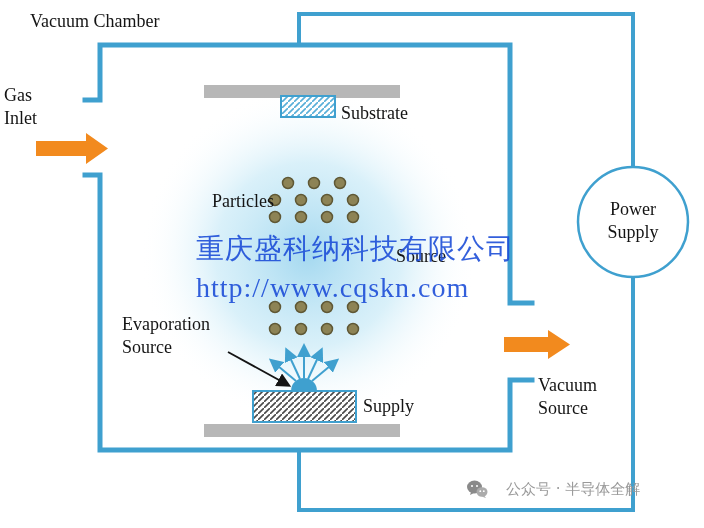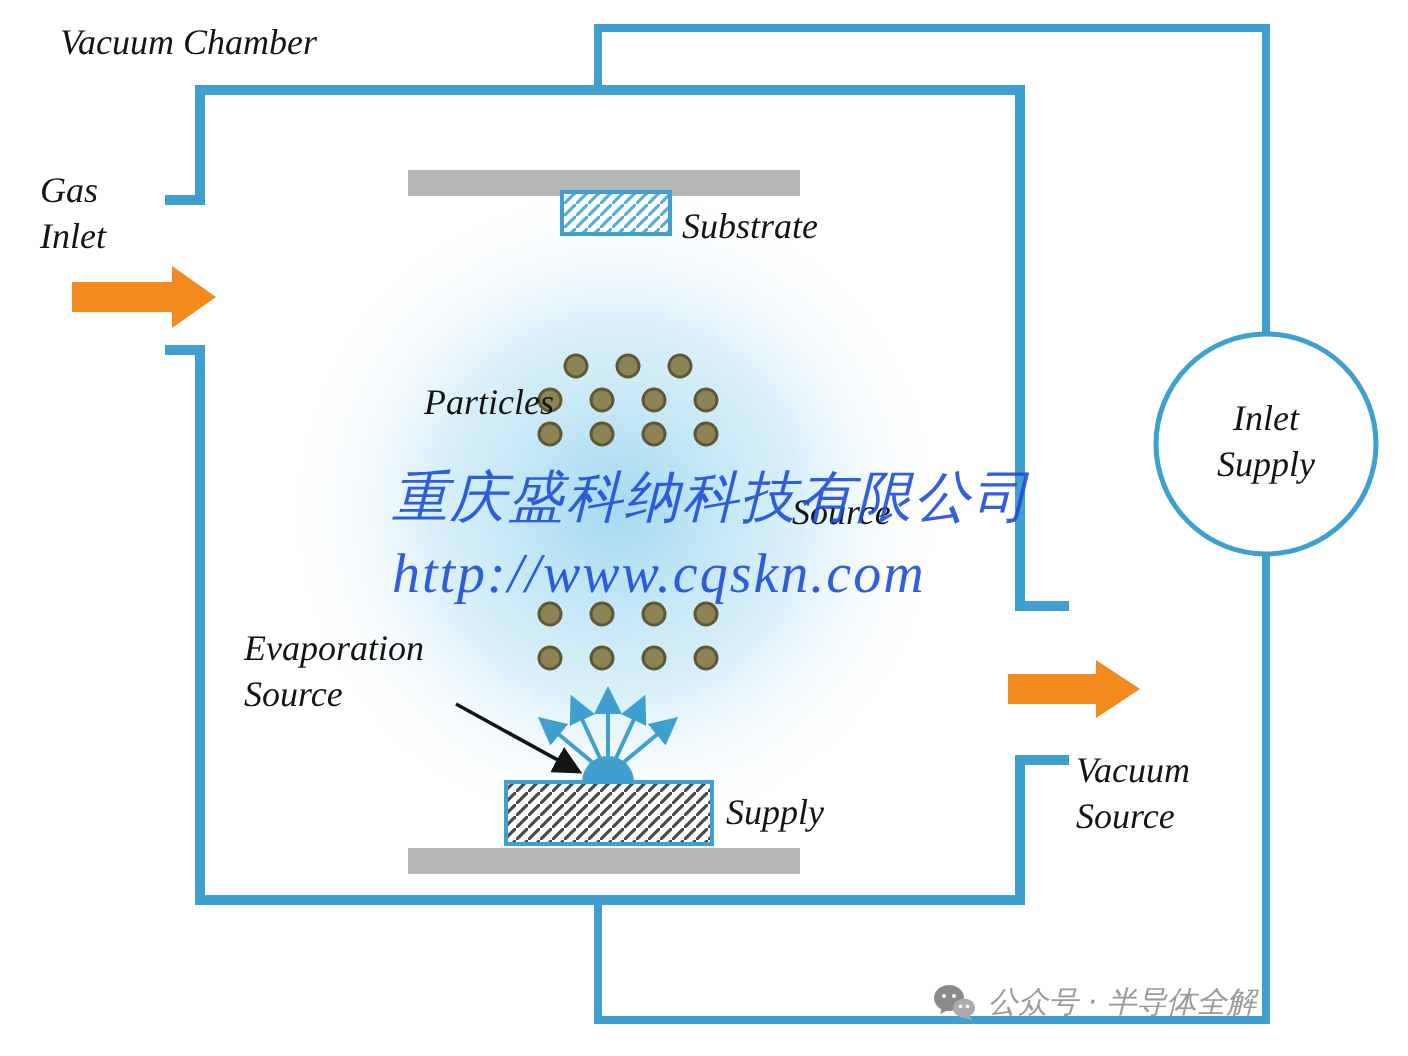--- a/index.html
+++ b/index.html
@@ -1,32 +1,32 @@
 <!DOCTYPE html>
 <html><head>
 <meta charset="utf-8">
 <style>
   html,body{margin:0;padding:0;background:#ffffff;}
   .stage{
     position:relative;width:704px;height:524px;background:#ffffff;
-    font-family:"Liberation Serif","DejaVu Serif",serif;overflow:hidden;font-style:italic;
+    font-family:"Liberation Serif","DejaVu Serif",serif;overflow:hidden;
   }
   .art{position:absolute;left:0;top:0;}
   .label{
     position:absolute;color:#141414;font-size:18px;line-height:1.3;
     white-space:nowrap;
   }
   .wrap{white-space:normal;}
   .center{text-align:center;}
   .watermark{
     position:absolute;color:#1d4ed8;font-size:28px;letter-spacing:1px;
     white-space:nowrap;pointer-events:none;opacity:0.9;
   }
   .footer{
-    position:absolute;left:466px;top:491px;display:flex;align-items:center;gap:6px;
+    position:absolute;left:466px;top:479px;display:flex;align-items:center;gap:18px;
     color:#9a9a9a;font-size:15px;font-family:"DejaVu Sans","Liberation Sans",sans-serif;
   }
 </style>
 </head>
 <body>
 
 <div class="stage">
 
   <svg class="art" width="704" height="528" viewBox="0 0 704 528">
     <defs>
@@ -101,33 +101,33 @@
 
     <circle cx="633" cy="222" r="55" fill="#ffffff" stroke="#3FA0CF" stroke-width="2.5"></circle>
 
     <polygon points="36,141 86,141 86,133 108,148.5 86,164 86,156 36,156" fill="#F28A1E"></polygon>
 
     <polygon points="504,337 548,337 548,330 570,344.5 548,359 548,352 504,352" fill="#F28A1E"></polygon>
   </svg>
 
   <div class="label" style="left:30px;top:10px;">Vacuum Chamber</div>
 
-  <div class="label wrap" style="left:20px;top:84px;width:52px;">Gas Inlet</div>
+  <div class="label wrap" style="left:4px;top:84px;width:52px;">Gas Inlet</div>
 
   <div class="label" style="left:212px;top:190px;">Particles</div>
 
   <div class="label" style="left:396px;top:245px;">Source</div>
 
   <div class="label wrap" style="left:112px;top:313px;width:124px;margin-left:10px;">Evaporation Source</div>
 
   <div class="label" style="left:341px;top:102px;text-align:right;">Substrate</div>
 
   <div class="label" style="left:363px;top:395px;">Supply</div>
 
-  <div class="label wrap center" style="left:599px;top:198px;width:68px;">Inlet Supply</div>
+  <div class="label wrap center" style="left:599px;top:198px;width:68px;">Power Supply</div>
 
   <div class="label wrap" style="left:538px;top:374px;width:80px;">Vacuum Source</div>
 
   <div class="watermark" style="left:196px;top:230px;">重庆盛科纳科技有限公司</div>
   <div class="watermark" style="left:196px;top:272px;">http://www.cqskn.com</div>
 
   <div class="footer">
     <svg width="22" height="20" viewBox="0 0 22 20">
       <ellipse cx="8.5" cy="8" rx="7.5" ry="6.5" fill="#8a8a8a"></ellipse>
       <circle cx="6" cy="7" r="1" fill="#ffffff"></circle>

